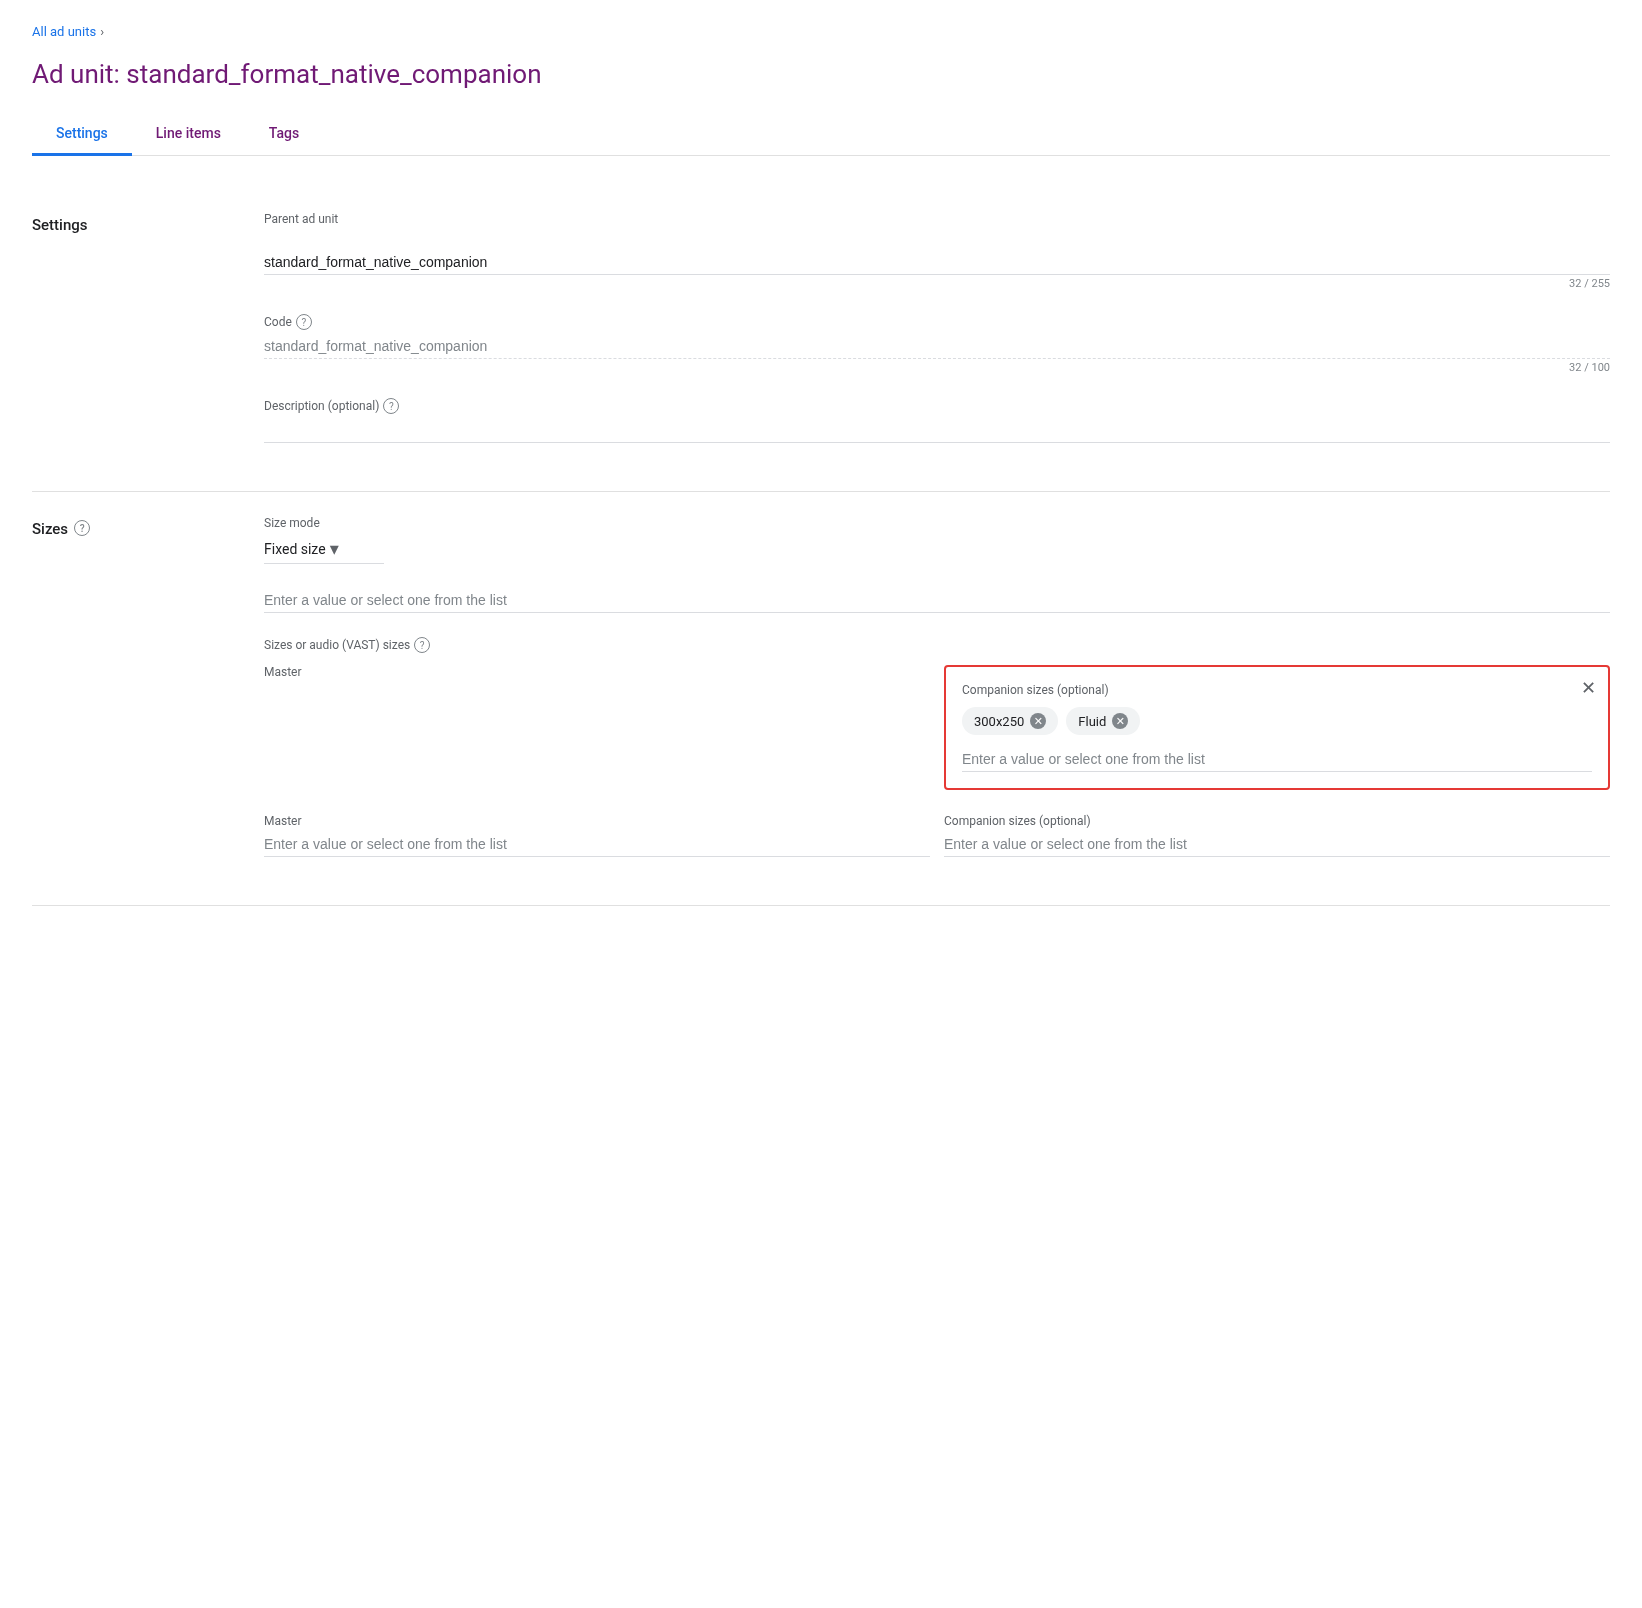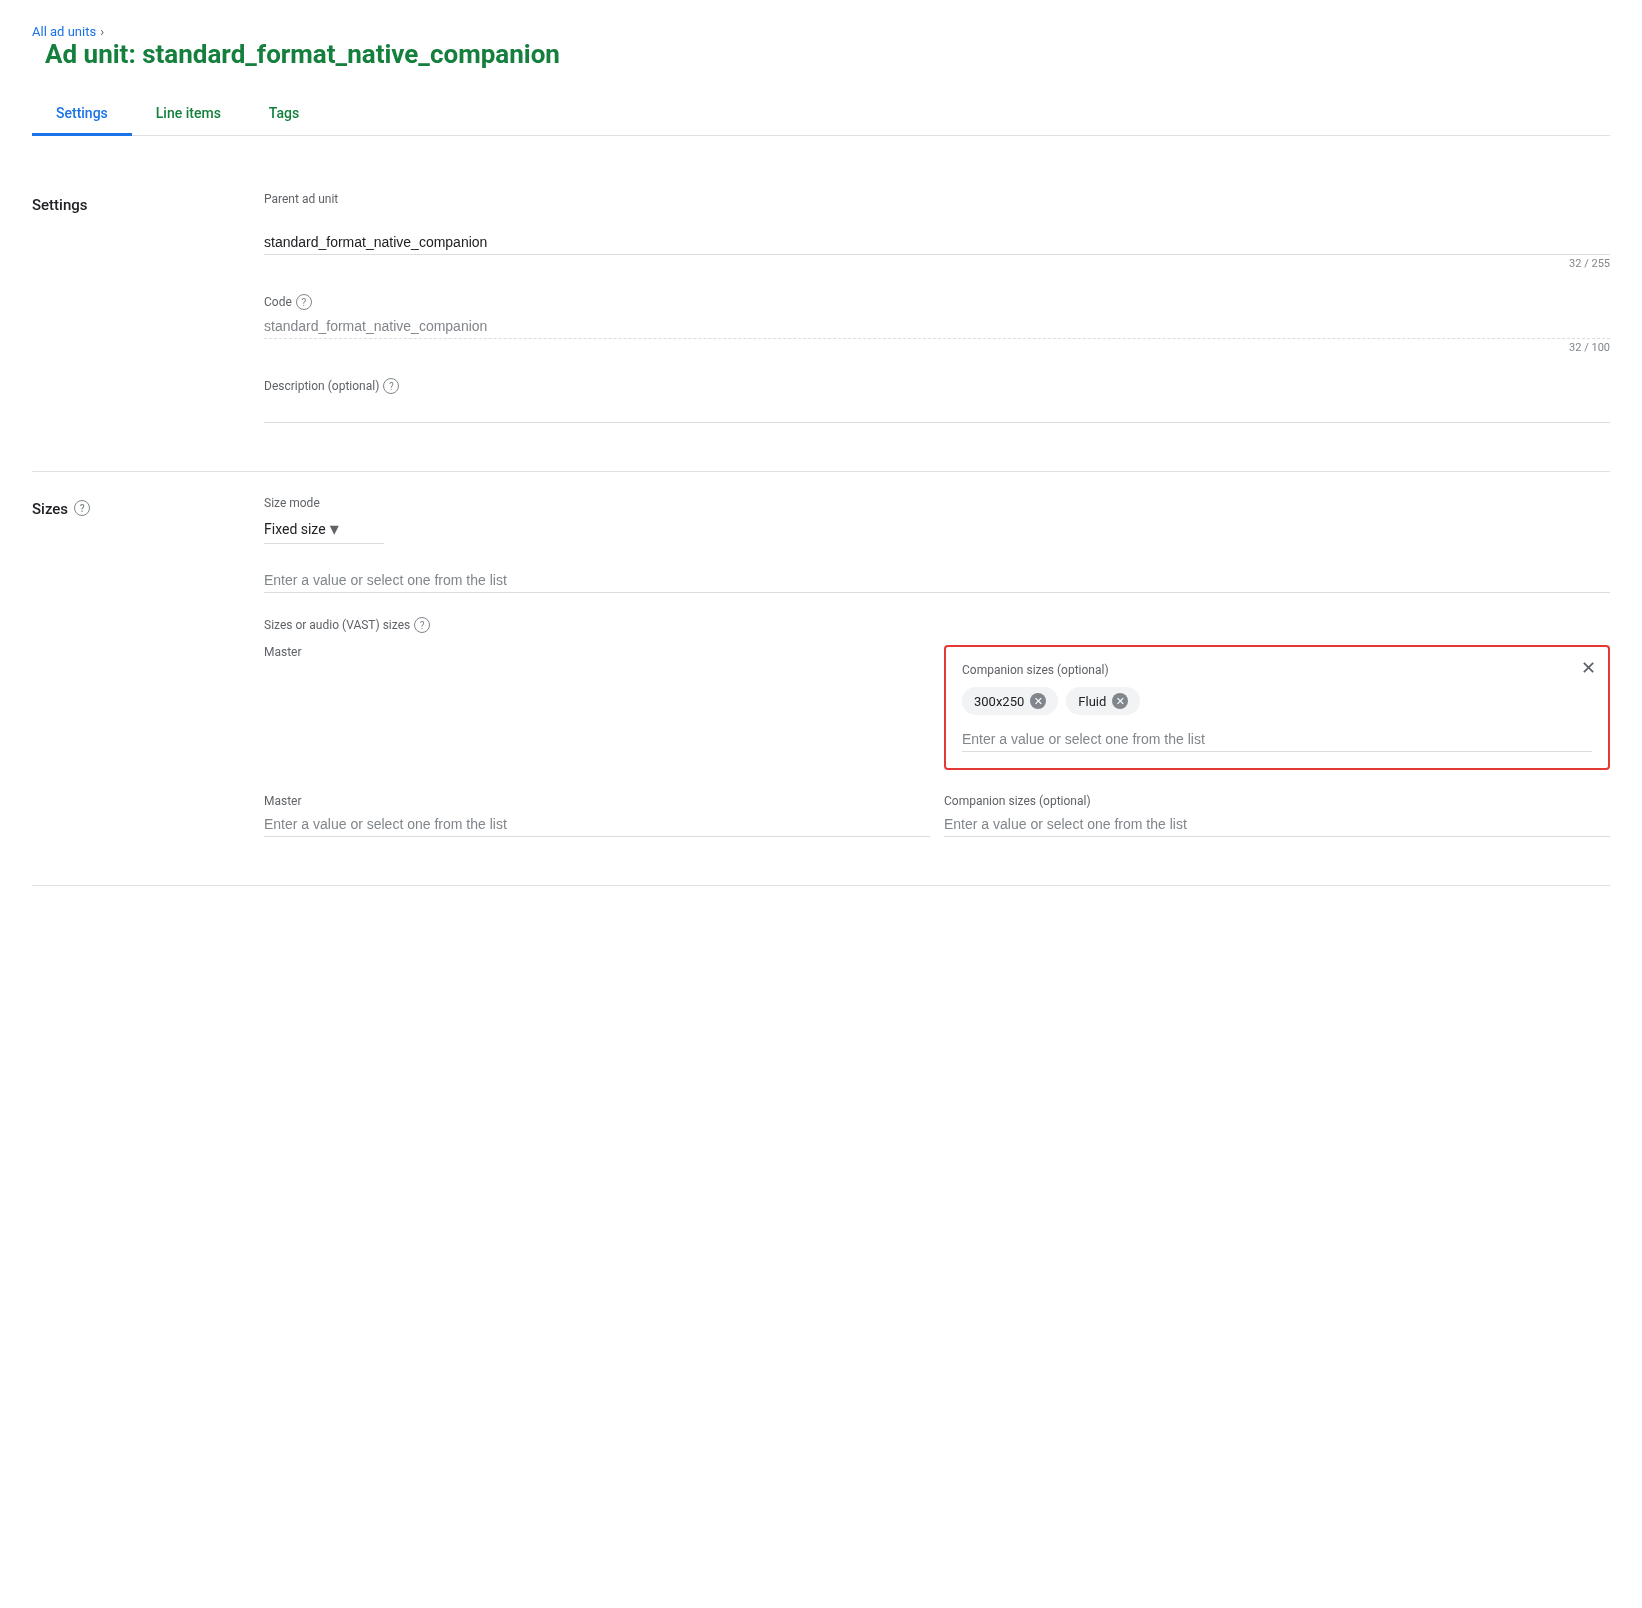--- a/index.html
+++ b/index.html
@@ -9,43 +9,42 @@
       color: #202124;
       background: #fff;
       padding: 24px 32px;
     }
     .breadcrumb {
       color: #1a73e8;
       font-size: 13px;
       display: flex;
       align-items: center;
       gap: 4px;
-      margin-bottom: 0;
+      margin-bottom: 20px;
       cursor: pointer;
     }
     .breadcrumb-chevron {
       color: #5f6368;
       font-size: 13px;
     }
     .page-title {
       font-size: 26px;
-      font-weight: 700;
-      color: #15803d;
+      font-weight: 400;
+      color: #701a75;
       margin-bottom: 24px;
-      margin-left: 13px;
     }
     .tabs {
       display: flex;
       border-bottom: 1px solid #e0e0e0;
       margin-bottom: 32px;
     }
     .tab {
       padding: 12px 24px;
       font-size: 14px;
-      color: #15803d;
+      color: #701a75;
       cursor: pointer;
       border-bottom: 3px solid transparent;
       margin-bottom: -1px;
       font-weight: 500;
     }
     .tab.active {
       color: #1a73e8;
       border-bottom-color: #1a73e8;
     }
     .section {

